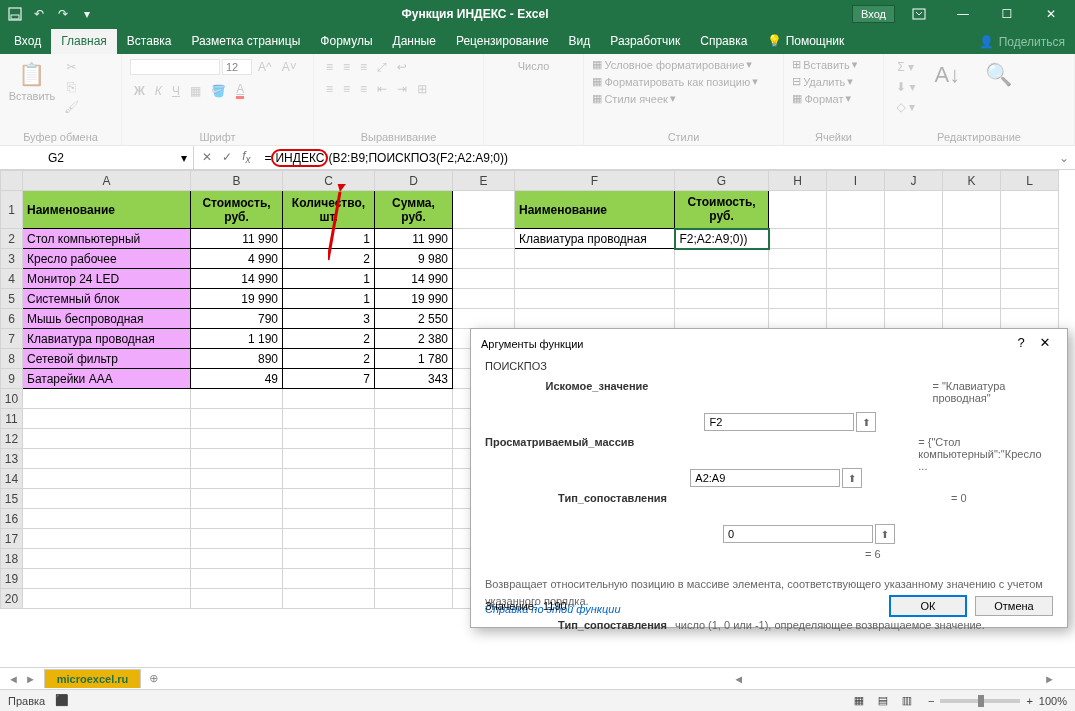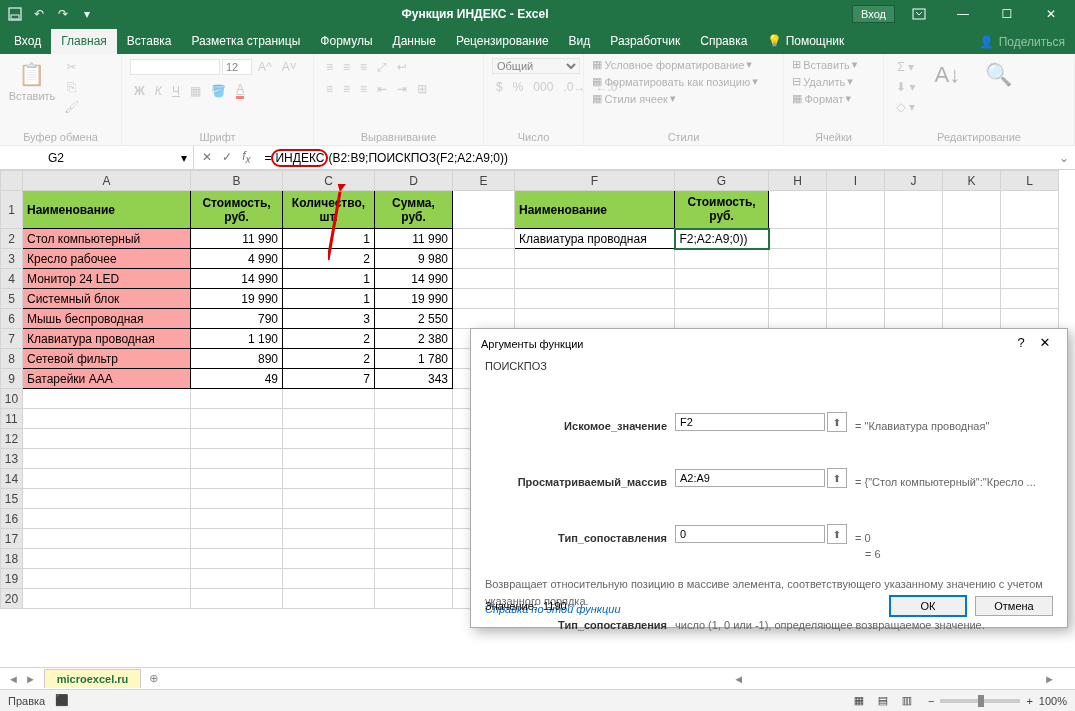--- a/index.html
+++ b/index.html
@@ -43,53 +43,53 @@
 
 
 .grid-wrap { position: relative; height: 440px; overflow: hidden; background: #fff; }
 .grid { border-collapse: collapse; table-layout: fixed; }
 .grid th, .grid td { border: 1px solid #d4d4d4; font-size: 12px; padding: 0; height: 20px; }
 .grid .corner { width: 22px; background: #e6e6e6; }
 .grid .colhead { background: #e6e6e6; text-align: center; color: #444; font-weight: normal; }
 .grid .rowhead { background: #e6e6e6; text-align: center; color: #444; width: 22px; font-weight: normal; }
 .grid td { padding: 2px 4px; }
 .grid .hdr { background: #92d050; font-weight: bold; text-align: center; border: 1px solid #000; }
-.grid .name { background: #fca5a5; border: 1px solid #000; text-align: left; }
+.grid .name { background: #f0abfc; border: 1px solid #000; text-align: left; }
 .grid .num { text-align: right; border: 1px solid #000; }
 .grid .sel { border: 2px solid #217346 !important; margin-left: 16px; }
 .colA { width: 168px; } .colB { width: 92px; } .colC { width: 92px; } .colD { width: 78px; }
 .colE { width: 62px; } .colF { width: 160px; } .colG { width: 94px; }
 .colH, .colI, .colJ, .colK, .colL { width: 58px; }
 
 
 .dialog { position: absolute; left: 470px; top: 328px; width: 598px; height: 300px; background: #fff; border: 1px solid #aaa; box-shadow: 4px 4px 12px rgba(0,0,0,0.3); z-index: 10; font-size: 11px; }
 .dialog .dtitle { padding: 6px 10px; display: flex; align-items: flex-end; }
 .dialog .dtitle .t { flex: 1; }
 .dialog .dtitle .dbtn { width: 24px; text-align: center; font-size: 13px; }
 .dialog .dbody { padding: 4px 14px; color: #666; }
 .dialog .fn { color: #333; font-weight: normal; margin-bottom: 8px; }
-.dialog .argrow { display: flex; align-items: flex-end; margin-bottom: 4px; }
+.dialog .argrow { display: flex; align-items: flex-start; margin-bottom: 4px; gap: 48px; }
 .dialog .arglab { width: 190px; text-align: right; font-weight: bold; color: #333; padding-right: 8px; }
 .dialog .arginp { display: flex; align-items: center; margin-top: 32px; }
 .dialog .arginp input { width: 150px; border: 1px solid #aaa; padding: 2px 4px; font-size: 11px; }
 .dialog .refbtn { width: 20px; height: 20px; border: 1px solid #aaa; margin-left: 2px; display: flex; align-items: center; justify-content: center; font-size: 10px; }
 .dialog .argres { padding-left: 8px; color: #666; }
 .dialog .desc { margin-top: 16px; line-height: 1.5; }
 .dialog .desc2 { margin-top: 10px; display: flex; }
 .dialog .desc2 .l { width: 190px; text-align: right; font-weight: bold; color: #333; padding-right: 8px; }
 .dialog .dfoot { position: absolute; bottom: 0; left: 0; right: 0; padding: 10px 14px; display: flex; align-items: center; }
 .dialog .dfoot .val { flex: 1; }
 .dialog .dfoot button { width: 78px; padding: 3px 0; margin-left: 8px; border: 1px solid #aaa; background: #f0f0f0; font-size: 11px; }
 .dialog .dfoot button.primary { border: 2px solid #0078d7; }
 .dialog .help { color: #0066cc; position: absolute; bottom: 12px; left: 14px; font-style: italic; }
 
 
 .sheettabs { position: absolute; bottom: 22px; left: 0; right: 0; height: 22px; background: #fff; border-top: 1px solid #d4d4d4; display: flex; align-items: center; font-size: 11px; }
 .sheettabs .nav { display: flex; padding: 0 8px; gap: 6px; color: #888; }
-.sheettabs .stab { padding: 3px 12px; border: 1px solid #ccc; border-bottom: none; color: #217346; font-weight: bold; background: #fef9c3; }
+.sheettabs .stab { padding: 3px 12px; border: 1px solid #ccc; border-bottom: none; color: #217346; font-weight: bold; background: #eab308; }
 .sheettabs .add { padding: 0 8px; color: #888; }
 .sheettabs .scroll { flex: 1; display: flex; justify-content: flex-end; padding-right: 20px; color: #888; }
 
 
 .status { position: absolute; bottom: 0; left: 0; right: 0; height: 22px; background: #f3f3f3; border-top: 1px solid #d4d4d4; display: flex; align-items: center; padding: 0 8px; font-size: 11px; color: #444; }
 .status .sp { flex: 1; }
 .status .views { display: flex; gap: 2px; }
 .status .vbtn { width: 22px; height: 18px; border: 1px solid transparent; display: flex; align-items: center; justify-content: center; }
 .status .zoom { display: flex; align-items: center; gap: 6px; margin-left: 10px; }
 .status .slider { width: 80px; height: 4px; background: #ccc; position: relative; }
@@ -193,32 +193,20 @@
           <span class="rbtn">≡</span>
           <span class="rbtn">≡</span>
           <span class="rbtn">⇤</span>
           <span class="rbtn">⇥</span>
           <span class="rbtn">⊞</span>
         </div>
     </div>
     <div class="label">Выравнивание</div>
   </div>
   <div class="rgroup" style="width:100px">
-    <div class="ctrls rcol">
-      <div class="rrow">
-          <select style="width:88px;font-size:11px;border:1px solid #ccc"><option>Общий</option></select>
-        </div>
-      <div class="rrow">
-          <span class="rbtn">$</span>
-          <span class="rbtn">%</span>
-          <span class="rbtn">000</span>
-          <span class="rbtn">.0→</span>
-          <span class="rbtn">←.0</span>
-        </div>
-    </div>
     <div class="label">Число</div>
   </div>
   <div class="rgroup" style="width:200px">
     <div class="ctrls rcol" style="font-size:11px;color:#666">
       <div class="rrow">▦ <span>Условное форматирование</span> ▾</div>
       <div class="rrow">▦ <span>Форматировать как позицию</span> ▾</div>
       <div class="rrow">▦ <span>Стили ячеек</span> ▾</div>
     </div>
     <div class="label">Стили</div>
   </div>

